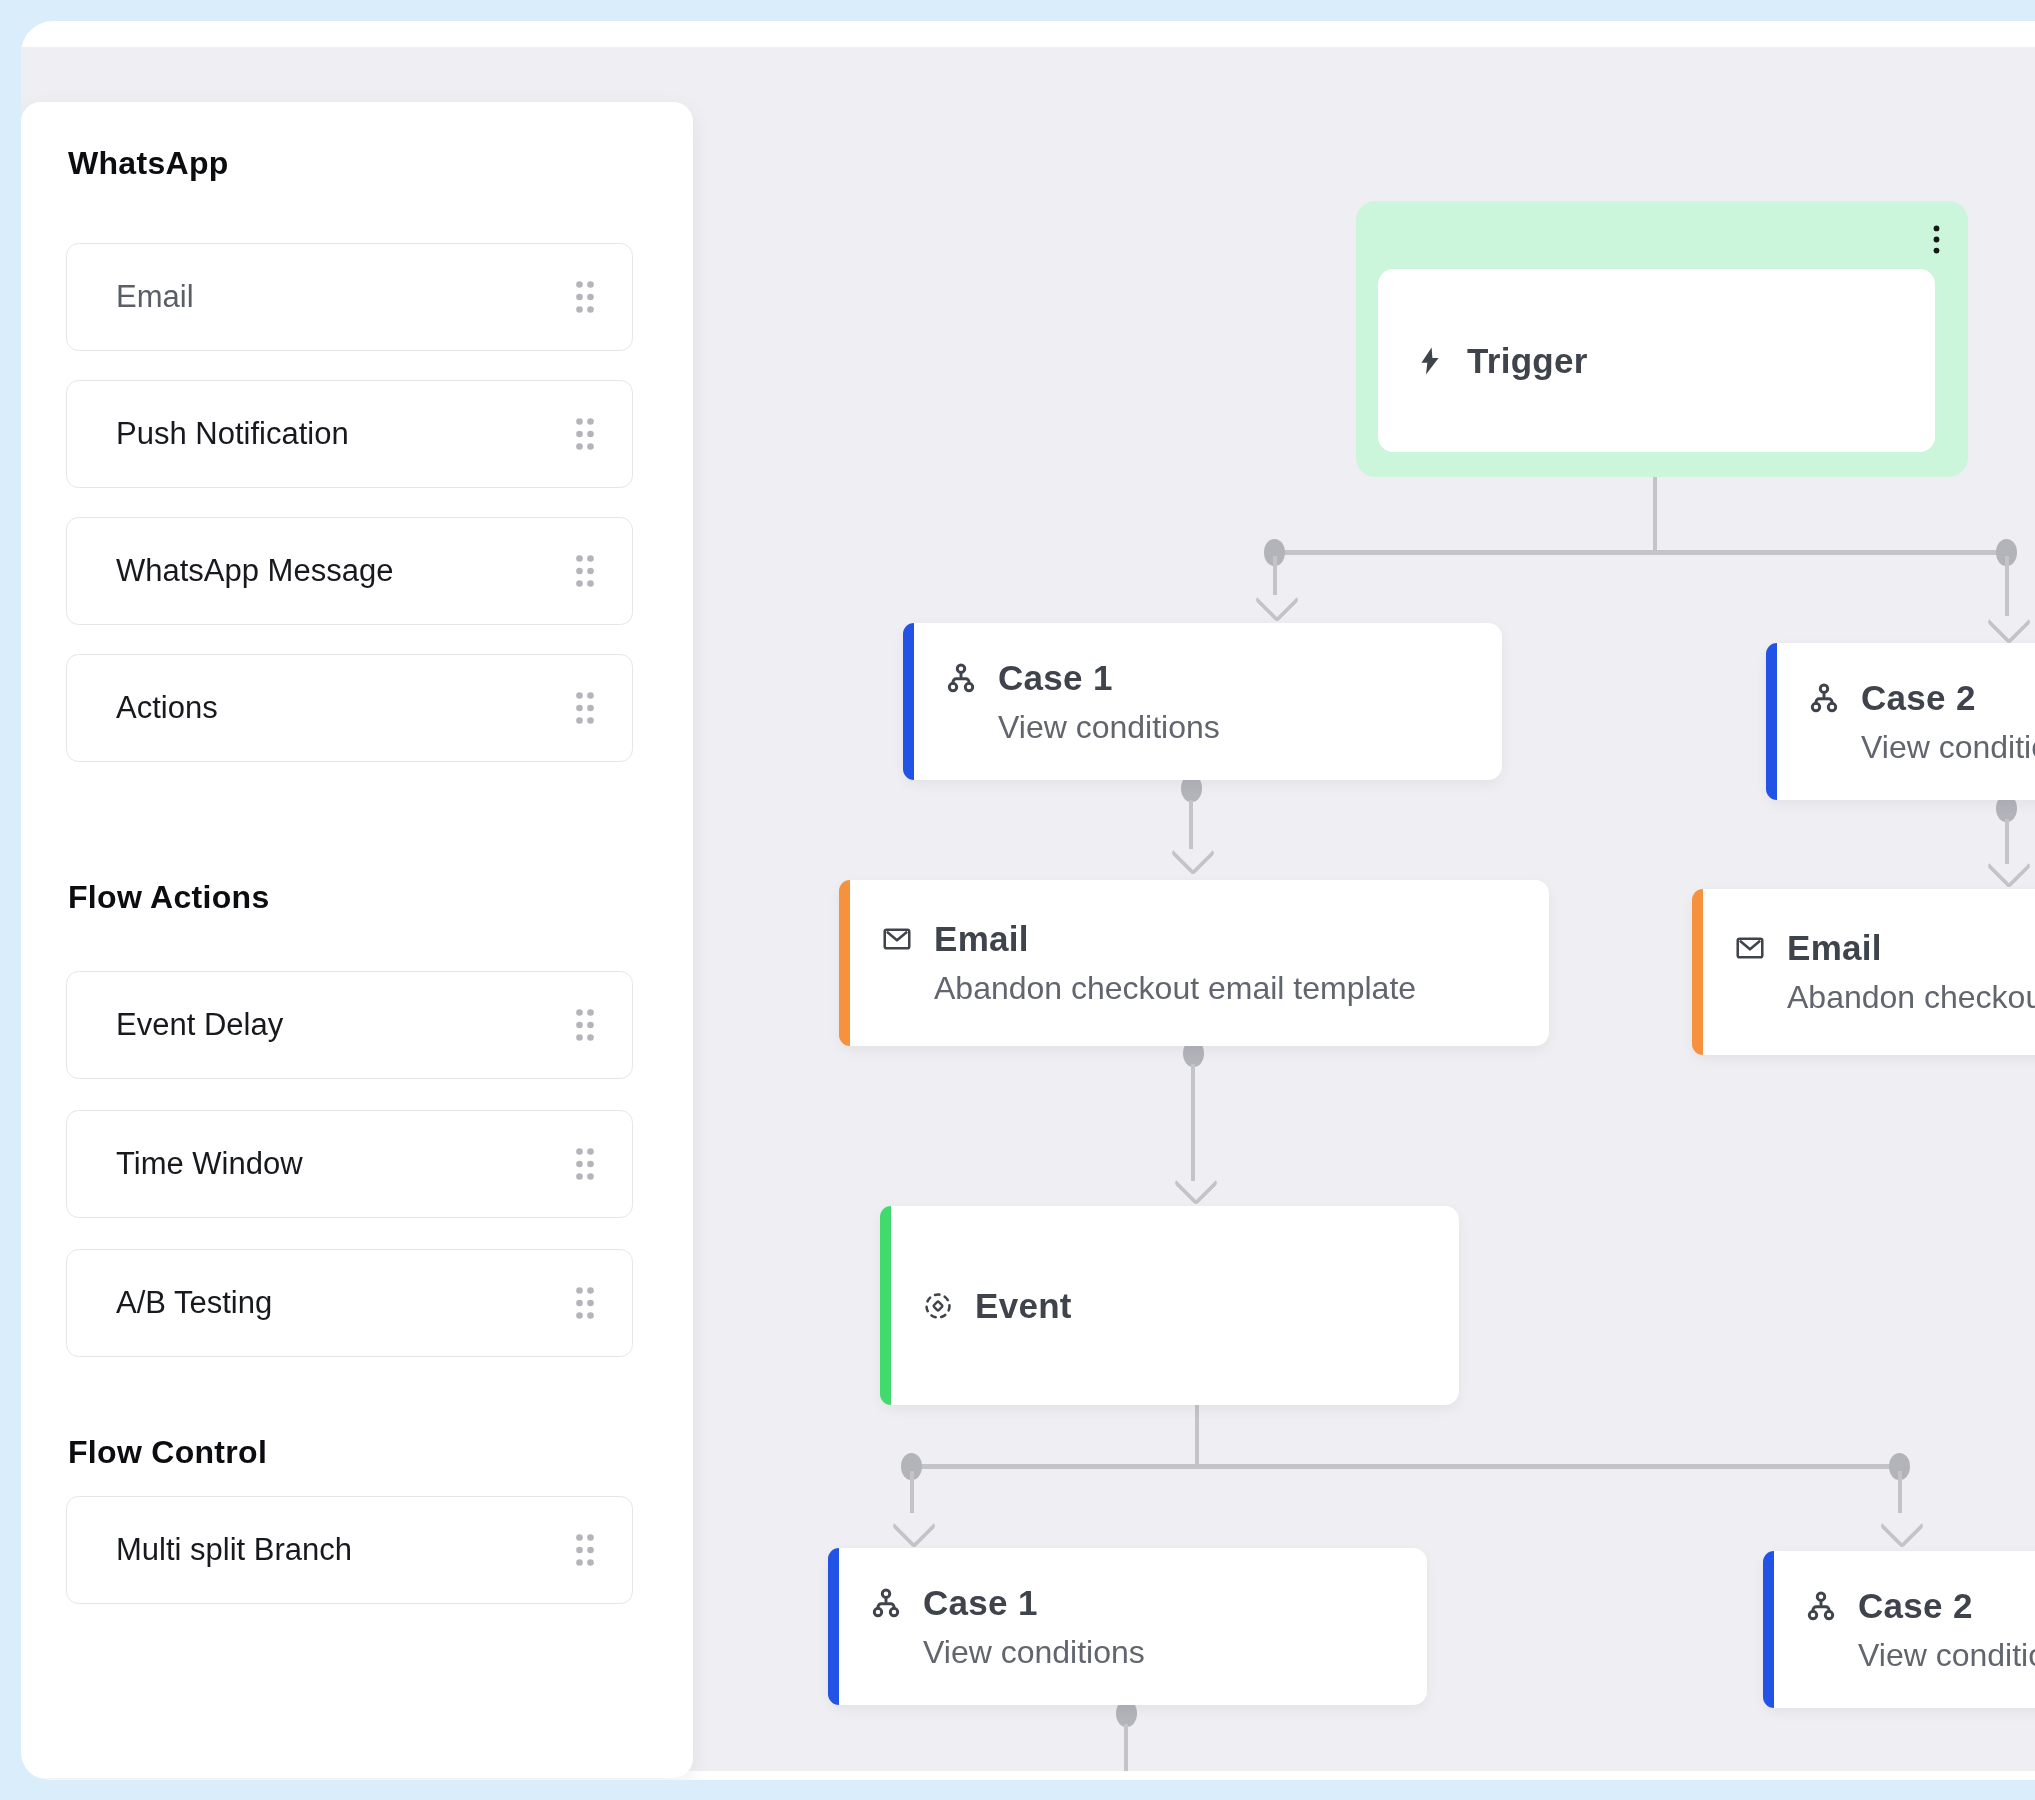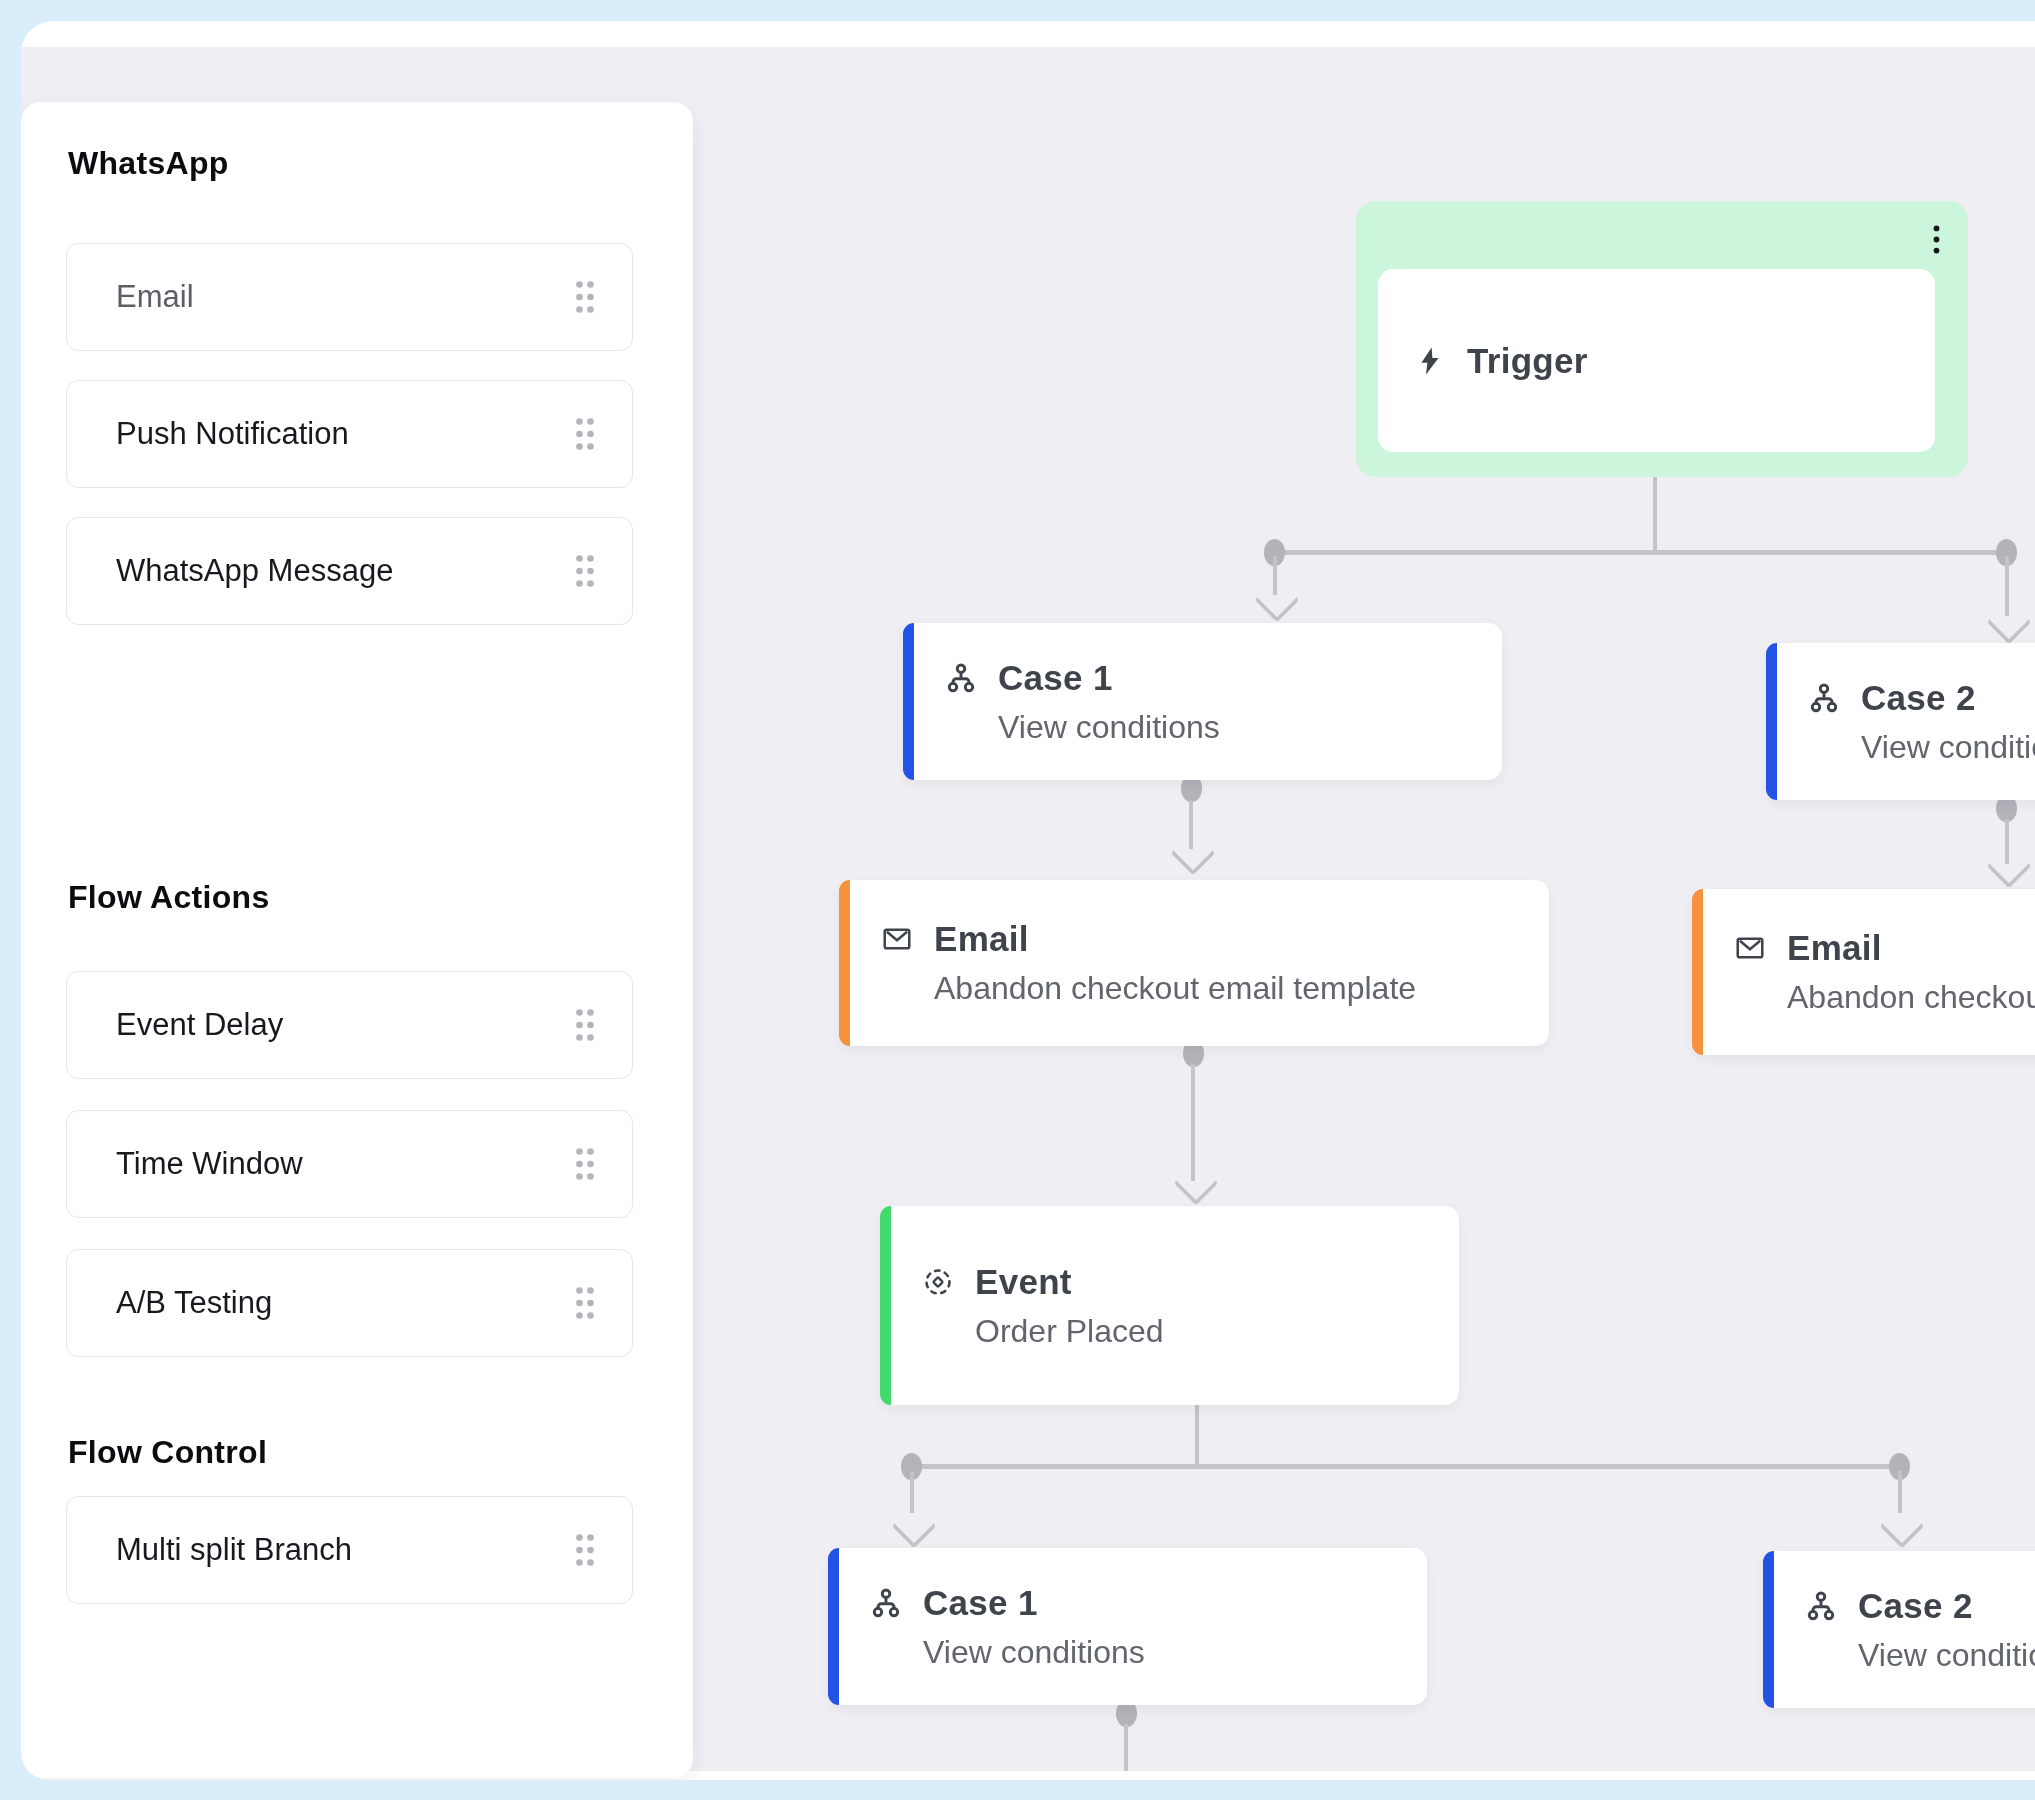--- a/index.html
+++ b/index.html
@@ -221,21 +221,20 @@
 
     <div class="node" style="left:859px;top:1159px;width:579px;height:199px">
       <span class="accent" style="background:var(--accent-green,#42d96d)"></span>
       <div class="nbody">
         <div class="nrow">
           <svg class="nicon" viewBox="0 0 24 24">
               <use href="#ic-event"></use>
             </svg>
           <span class="ntitle">Event</span>
         </div>
-        <div class="nsub">Order Placed</div>
       </div>
     </div>
 
     <div class="node" style="left:807px;top:1501px;width:599px;height:157px">
       <span class="accent" style="background:var(--accent-blue,#2353e6)"></span>
       <div class="nbody">
         <div class="nrow">
           <svg class="nicon" viewBox="0 0 24 24">
               <use href="#ic-split"></use>
             </svg>
@@ -275,20 +274,26 @@
       <svg class="drag" viewBox="0 0 14 22">
           <use href="#ic-drag"></use>
         </svg>
     </div>
     <div class="s-item" style="top:415px">
       <span class="s-label">WhatsApp Message</span>
       <svg class="drag" viewBox="0 0 14 22">
           <use href="#ic-drag"></use>
         </svg>
     </div>
+    <div class="s-item" style="top:552px">
+      <span class="s-label">Actions</span>
+      <svg class="drag" viewBox="0 0 14 22">
+          <use href="#ic-drag"></use>
+        </svg>
+    </div>
 
     <div class="sec-title" style="top:777px">Flow Actions</div>
 
     <div class="s-item" style="top:869px">
       <span class="s-label">Event Delay</span>
       <svg class="drag" viewBox="0 0 14 22">
           <use href="#ic-drag"></use>
         </svg>
     </div>
     <div class="s-item" style="top:1008px">

